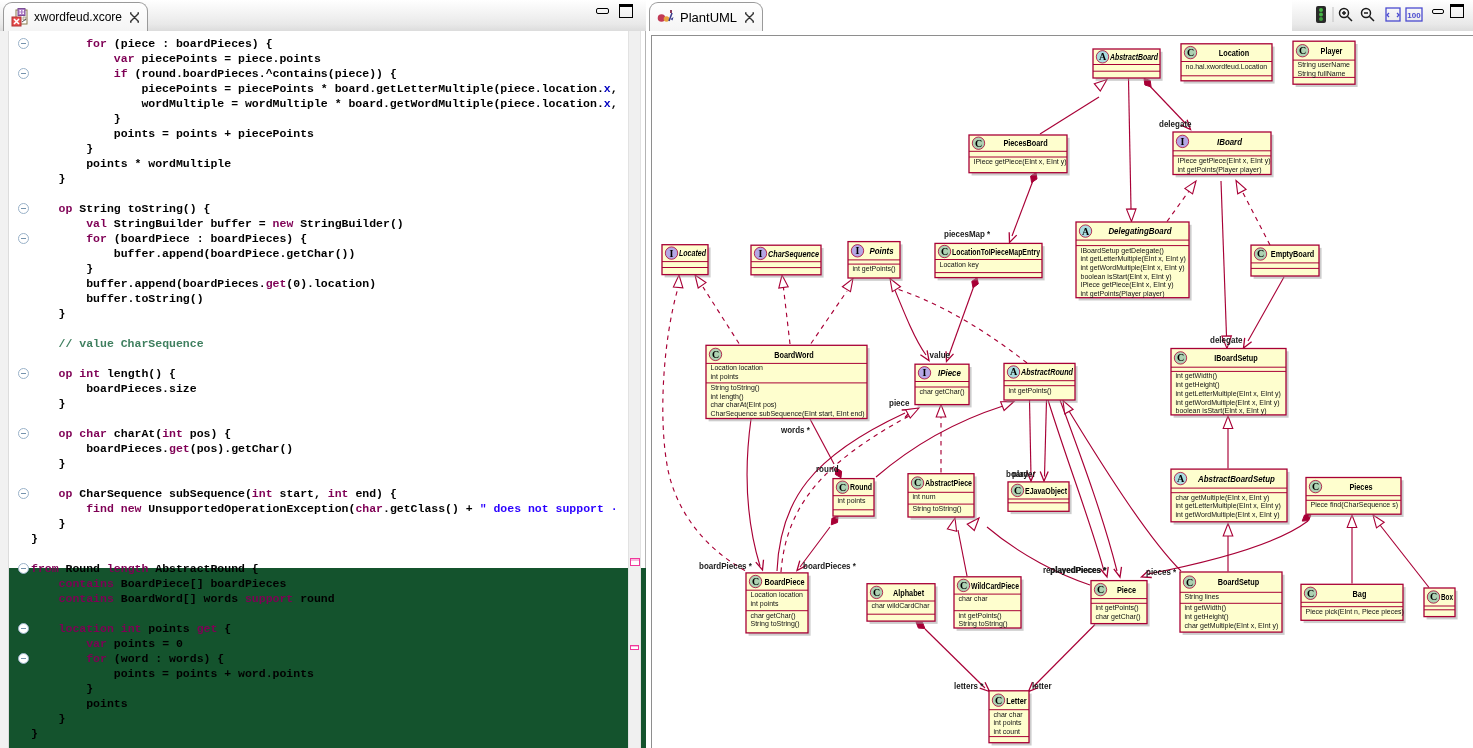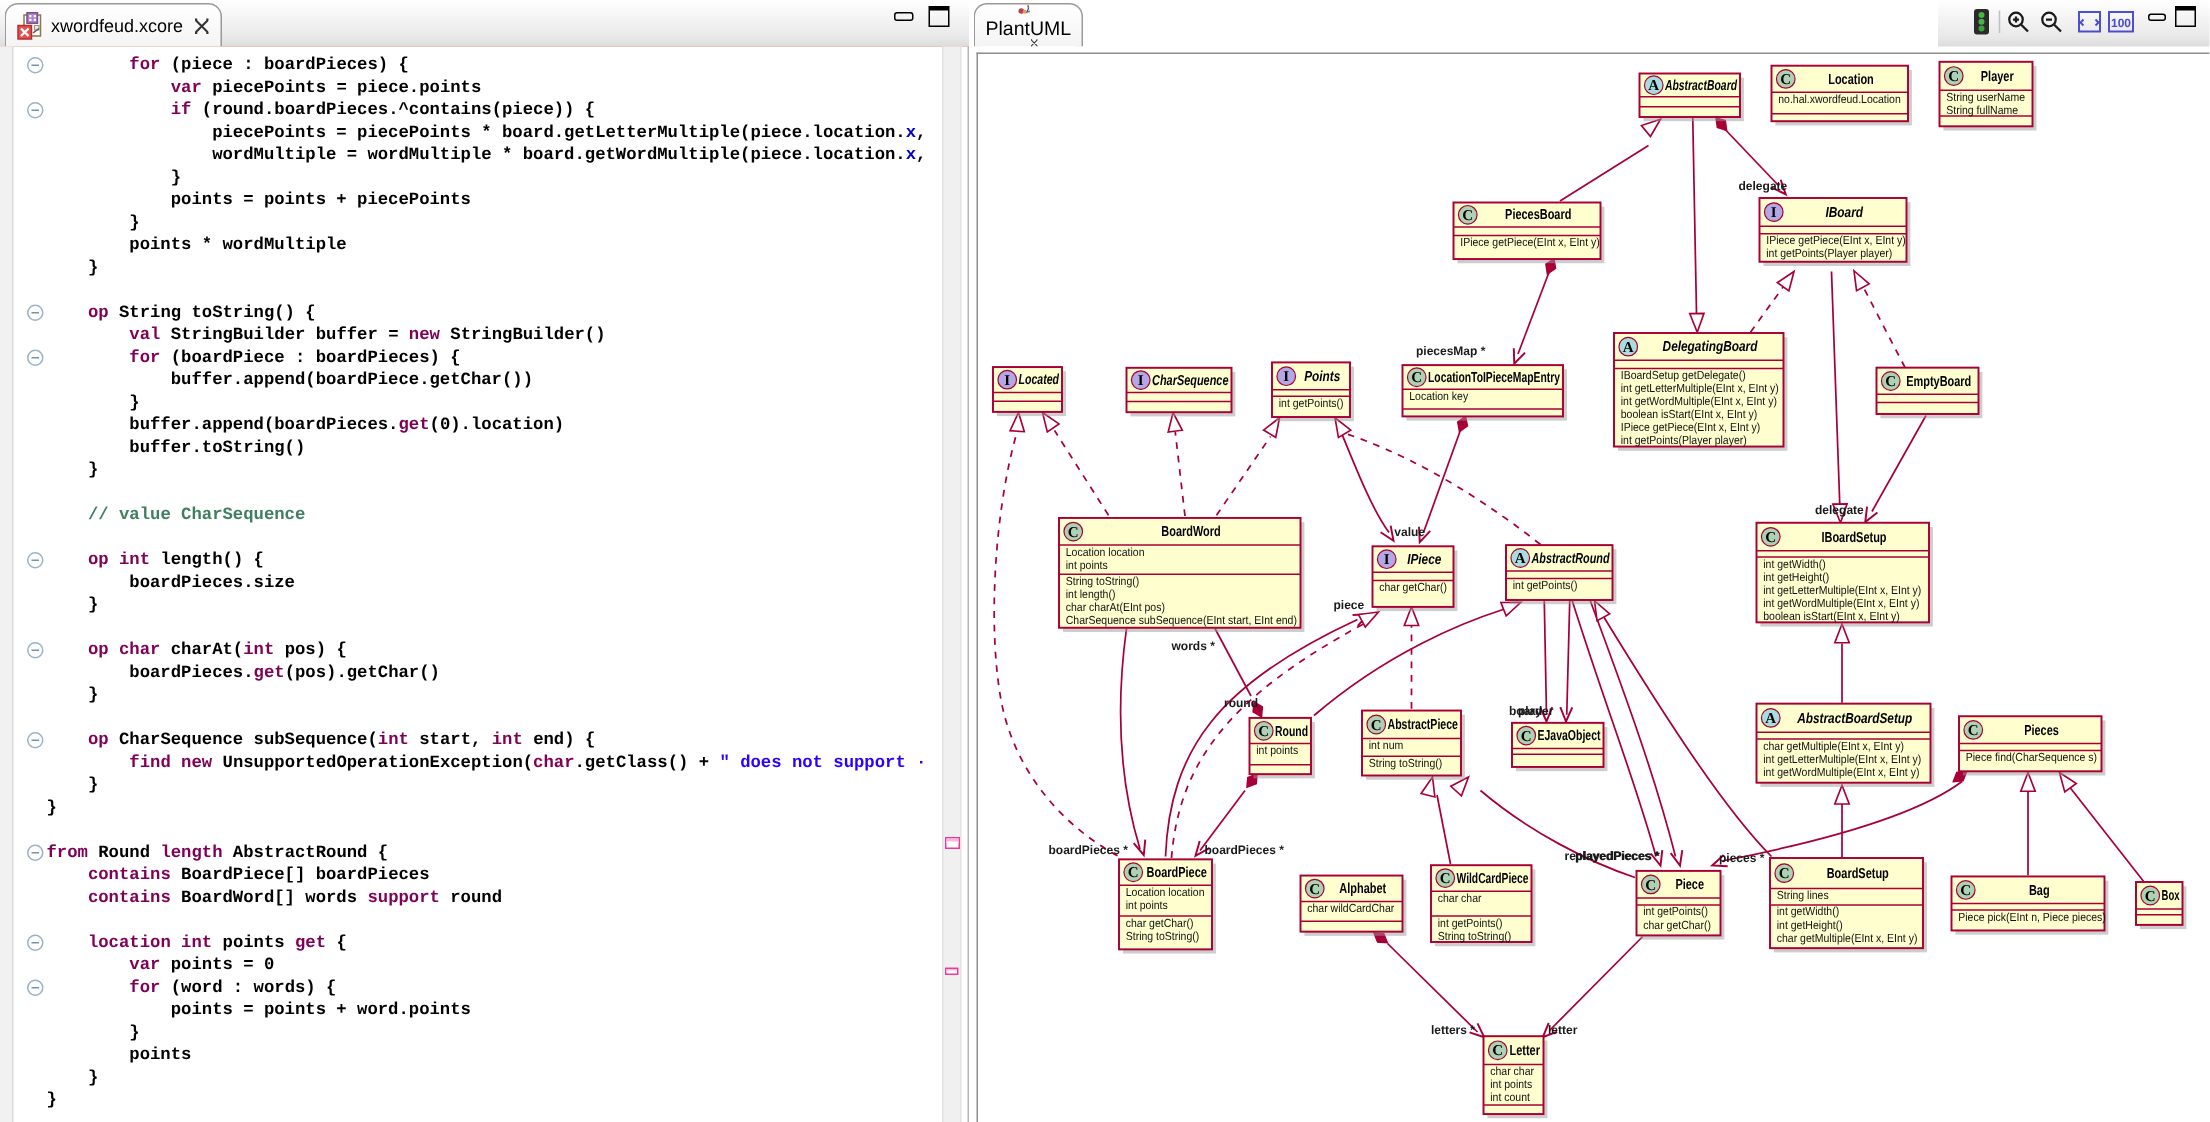--- a/index.html
+++ b/index.html
@@ -1,22 +1,22 @@
 <!DOCTYPE html>
 <html><head><meta charset="utf-8"><style>
 * { margin:0; padding:0; box-sizing:border-box; }
 body { width:1473px; height:748px; overflow:hidden; background:#fff; font-family:"Liberation Sans", sans-serif; position:relative; }
 .tabbar { position:absolute; top:0; height:31px; background:linear-gradient(#ffffff, #e9e9e9 78%, #dcdcdc); }
 .tab { position:absolute; top:2px; height:29px; background:linear-gradient(#ffffff,#f4f4f4); border:1px solid #9a9a9a; border-bottom:none; border-radius:9px 9px 0 0; display:flex; align-items:center; padding:0 7px 0 7px; font-size:12px; color:#000; }
-#rtab { font-size:13px;flex-direction:column; }
+#rtab { font-size:13px; }
 .close { margin-left:7px; font-size:11px; color:#222; font-weight:bold; letter-spacing:-1px; }
-#lpane { position:absolute; left:0; top:0; width:646px; height:748px; background:#c2410c; }
+#lpane { position:absolute; left:0; top:0; width:646px; height:748px; background:#14532d; }
 #lbar { left:0; width:646px; }
 #ltab { left:3px; }
-#editor { position:absolute; left:0; top:31px; width:646px; height:717px; background:#fff; border-right:1px solid #b4b4b4; }
+#editor { position:absolute; left:0; top:31px; width:646px; height:537px; background:#fff; border-right:1px solid #b4b4b4; }
 #lruler { position:absolute; left:0; top:0; width:9px; height:717px; background:#f1f1f1; border-right:1px solid #dcdcdc; }
 #oruler { position:absolute; left:628px; top:0; width:13px; height:717px; background:#f0f0f0; border-left:1px solid #e2e2e2; border-right:1px solid #e2e2e2; }
 #sashline { position:absolute; left:648px; top:33px; width:1px; height:715px; background:#a8a8a8; }
 .fold { position:absolute; left:18px; width:11px; height:11px; border:1px solid #9ab2c9; border-radius:50%; background:#fff; }
 .fold span { position:absolute; left:2px; top:4px; width:5px; height:1px; background:#7693ad; }
 #code { position:absolute; left:31px; top:4.5px; width:599px; height:712px; overflow:hidden; }
 #code pre { font-family:"Liberation Mono", monospace; font-size:11.5px; line-height:15px; color:#000; font-weight:bold; }
 #code .k { color:#7f0055; font-weight:bold; }
 #code .c { color:#3f7f5f; }
 #code .s { color:#2a00ff; }

